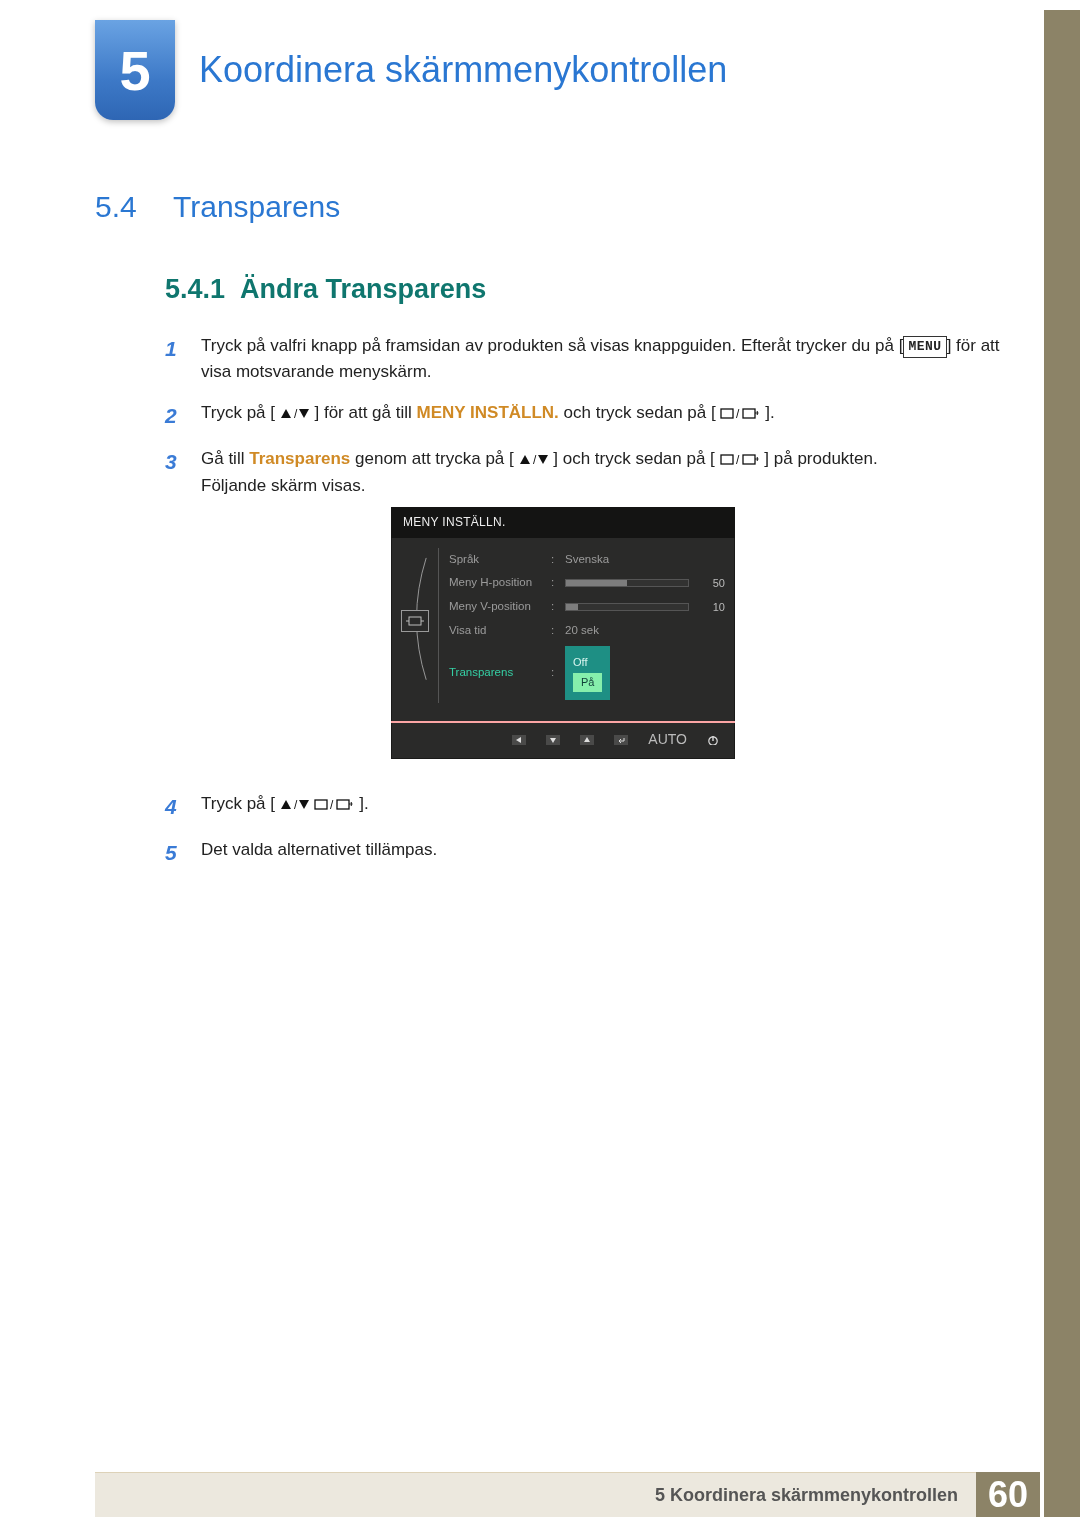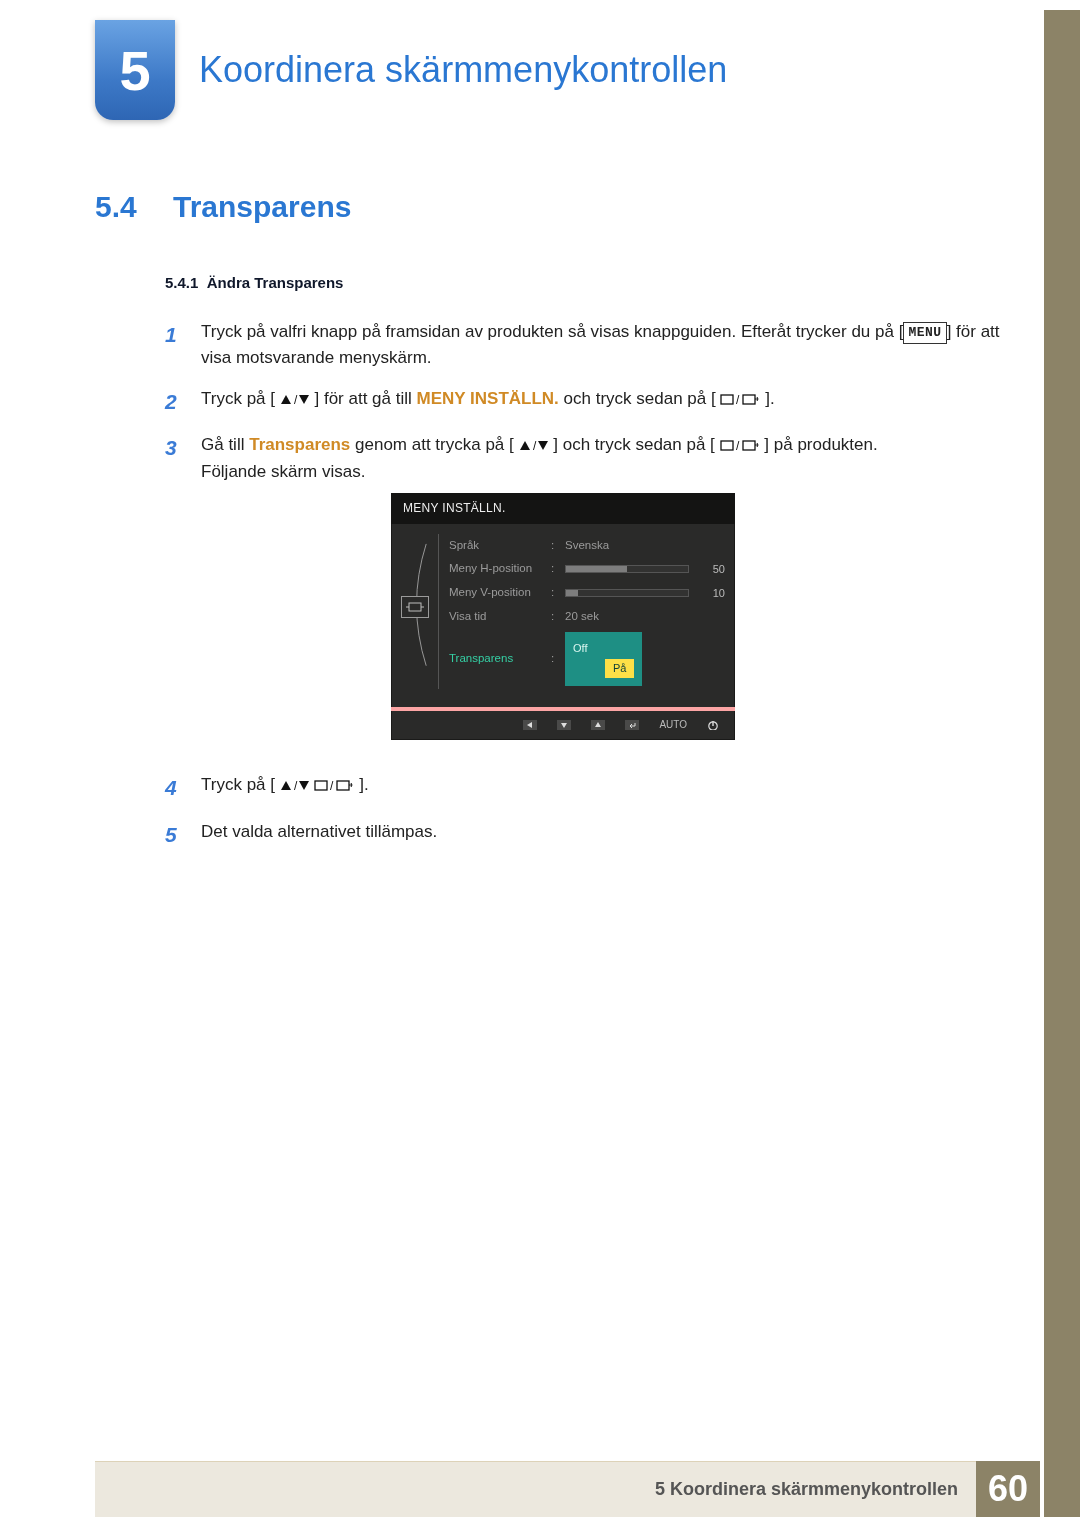--- a/index.html
+++ b/index.html
@@ -22,21 +22,21 @@
     width: 36px;
     background: #8c8367;
   }
 
   
   .footer {
     position: absolute;
     bottom: 10px;
     left: 95px;
     right: 40px;
-    height: 56px;
+    height: 45px;
     display: flex;
     align-items: stretch;
   }
   .footer-spacer {
     flex: 1;
     background: #ece8de;
     border-top: 1px solid #ddd2b8;
   }
   .footer-caption {
     background: #ece8de;
@@ -94,38 +94,38 @@
     left: 95px;
     right: 76px;
     top: 190px;
   }
 
   .sec-h {
     display: flex;
     align-items: baseline;
     gap: 26px;
     color: #2a77d2;
-    font-weight: bold;
+    font-weight: normal;
     font-size: 30px;
     margin-bottom: 50px;
     border-top: 0;
   }
   .sec-h .secnum { min-width: 52px; }
 
   .intro {
     font-size: 17px;
     color: #222;
     margin-left: 70px;
     margin-bottom: 40px;
   }
 
   .sub-h {
-    color: #0f172a;
+    color: #0f766e;
     font-weight: bold;
-    font-size: 15px;
+    font-size: 27px;
     margin-left: 70px;
     margin-bottom: 28px;
   }
 
   ol.steps {
     list-style: none;
     margin-left: 70px;
   }
   ol.steps > li {
     display: flex;
@@ -222,35 +222,34 @@
   .osd-row .valnum { text-align: right; color: #bbb; font-size: 11px; }
   .osd-dropdown {
     display: inline-block;
     background: #1e8f84;
     color: #d8f5ef;
     padding: 8px 8px;
     font-size: 11px;
   }
   .osd-dropdown .opt2 {
     display: block;
-    background: #fde047;
+    background: #86efac;
     margin-top: 2px;
     padding: 1px 8px;
     color: #0e3e38;
-    margin-left: 32px;
   }
   .osd-nav {
     display: flex;
     gap: 20px;
     justify-content: flex-end;
     align-items: center;
     padding: 6px 14px 8px;
-    border-top: 4px solid #fca5a5;
+    border-top: 2px solid #fca5a5;
     color: #bbb;
-    font-size: 10px;
+    font-size: 14px;
   }
   .osd-nav .navicon { width: 14px; height: 10px; display: inline-block; }
 </style>
 </head>
 <body>
 
 <div class="side-strip"></div>
 
 <div class="header">
   <div class="chapter-badge">5</div>

